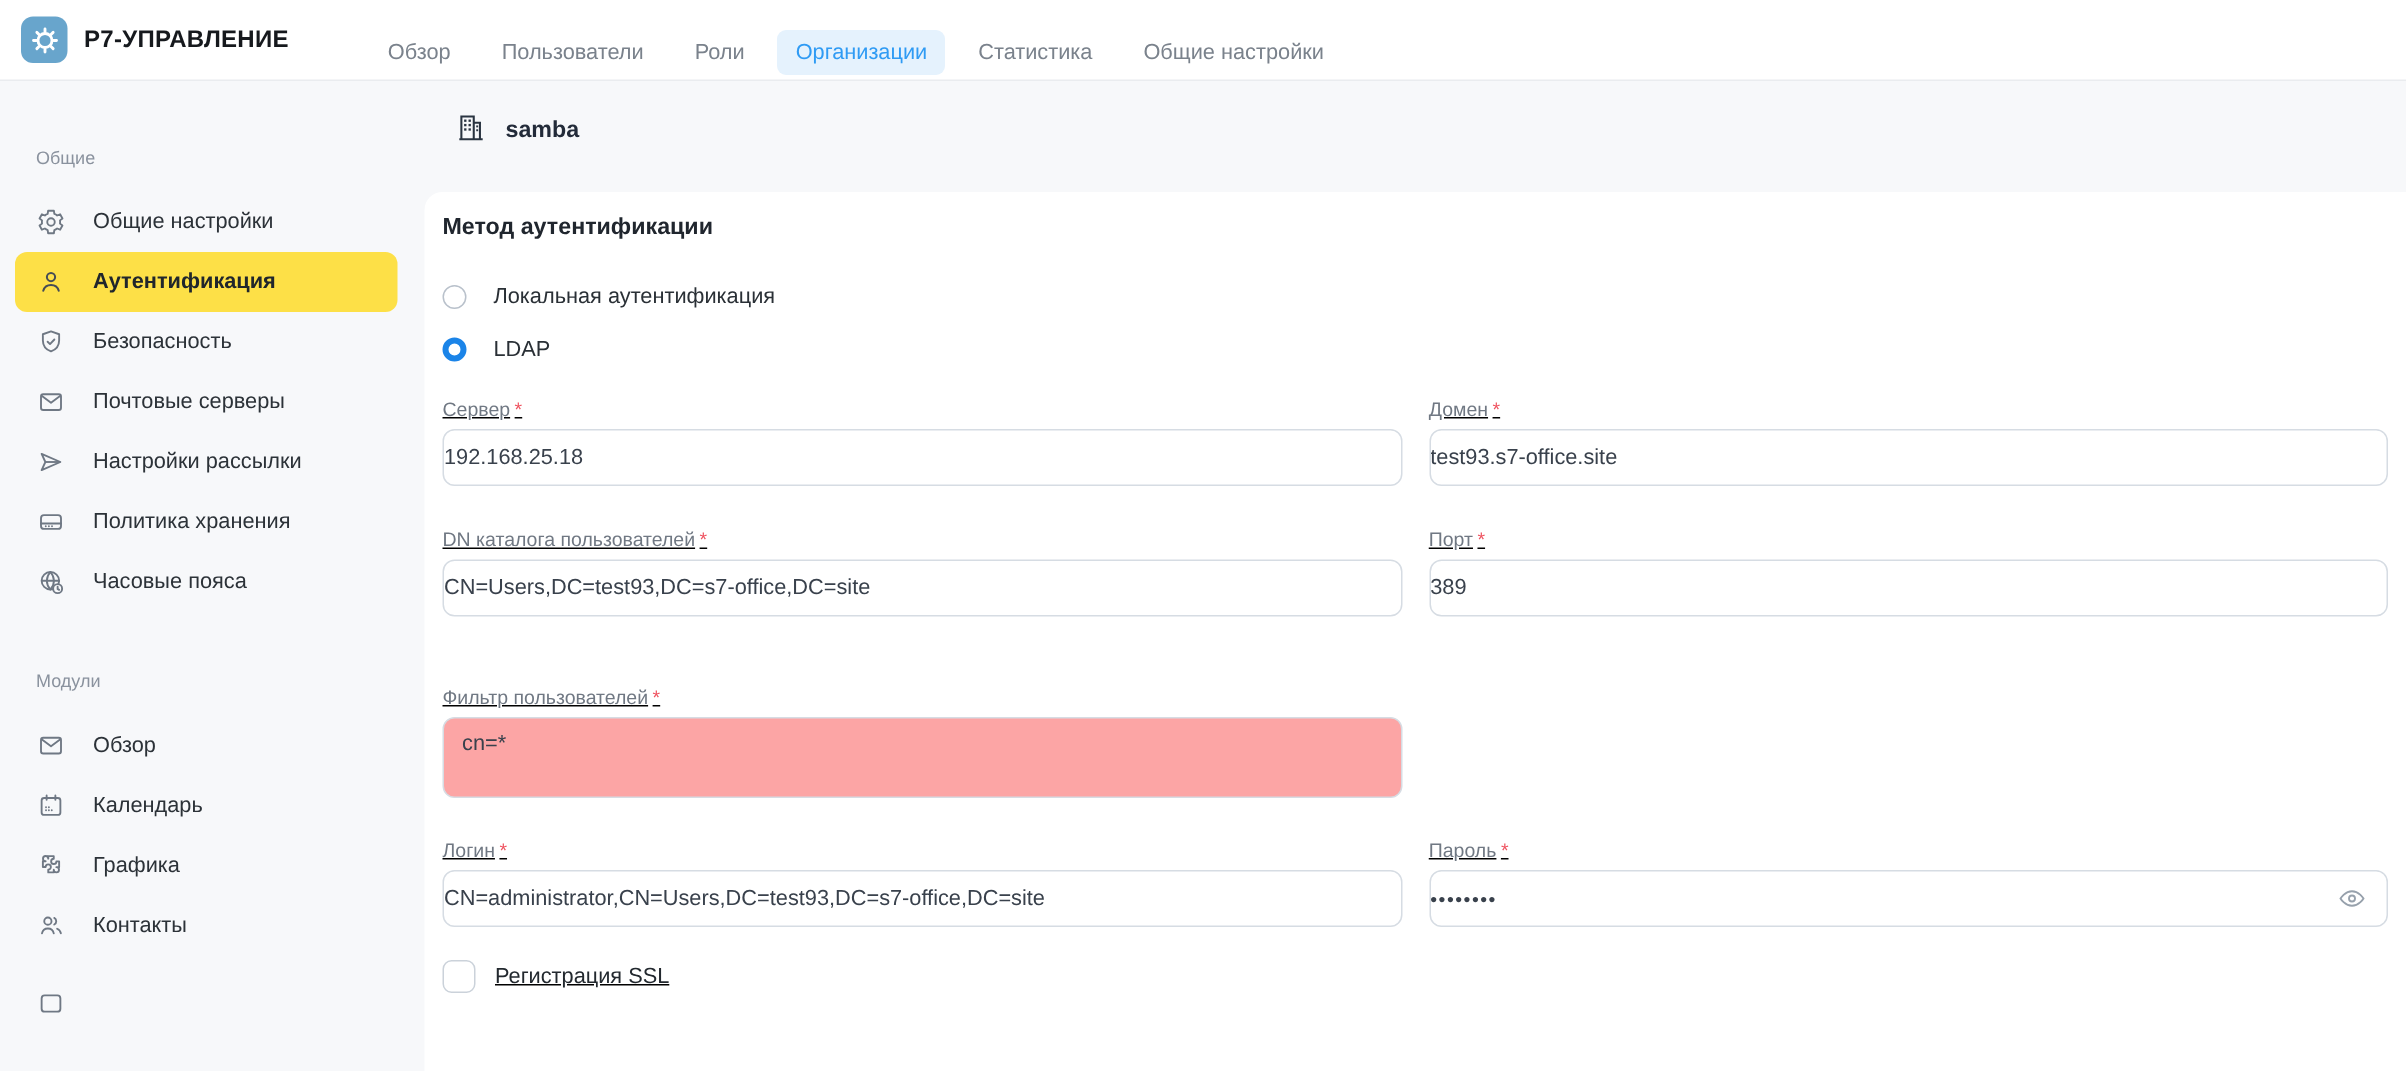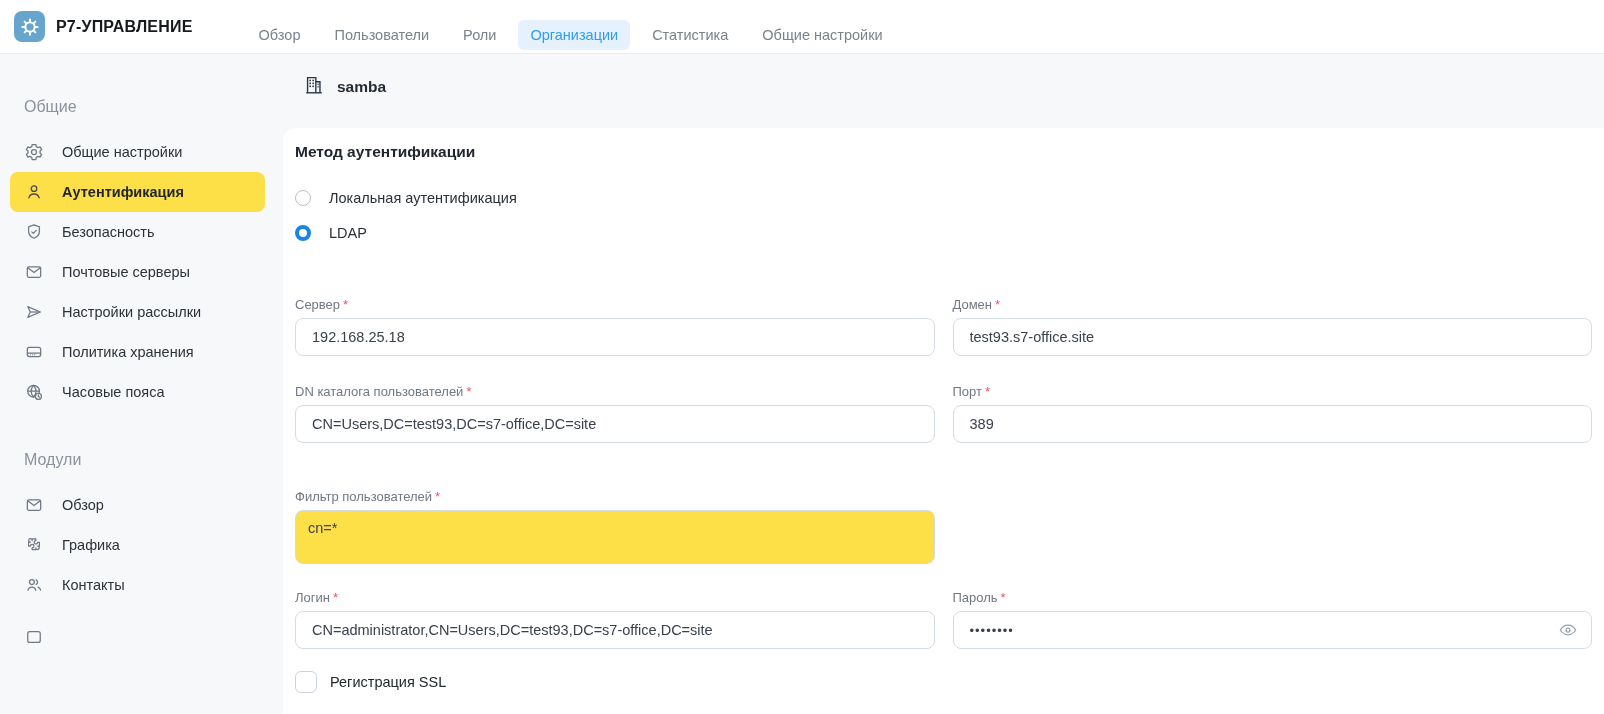--- a/index.html
+++ b/index.html
@@ -12,21 +12,21 @@
   .brand { font-weight:bold; font-size:16px; color:#16191D; margin-left:11px; letter-spacing:.2px; white-space:nowrap; }
   .nav { display:flex; gap:10px; margin-left:54px; align-items:flex-end; }
   .nav-tab { font-size:14.5px; color:#7A828C; padding:7px 12px; border-radius:6px; cursor:pointer; white-space:nowrap; }
   .nav-tab.active { background:#E5F2FD; color:#2F9BF4;margin-top:17px; }
 
   
   .layout { display:flex; height:660px; }
 
   
   .sidebar { width:275px; flex-shrink:0; overflow:hidden; }
-  .side-section-title { font-size:16px; color:#8A929E; margin:44px 0 16px 24px; }
+  .side-section-title { font-size:12px; color:#8A929E; margin:44px 0 16px 24px; }
   .side-section-title.modules { margin-top:39px; }
   .side-item { display:flex; align-items:center; height:40px; padding-left:14px; margin:0 10px; border-radius:8px; gap:18px; font-size:14.5px; color:#2C3238; cursor:pointer; }
   .side-item.active { background:#fde047; font-weight:bold; color:#20262C; }
   .side-item.partial { margin-top:12px; }
   .icn { display:flex; align-items:center; justify-content:center; width:20px; height:20px; color:#6F7884; flex-shrink:0; }
   .side-item.active .icn { color:#454C55; }
   .icn svg { width:20px; height:20px; }
 
   
   .main { flex:1; position:relative; }
@@ -36,29 +36,29 @@
 
   .card { position:absolute; top:74px; left:8px; right:0; bottom:0; background:#fff; border-top-left-radius:12px; padding:15px 12px 0; }
   .card-title { font-size:15.5px; font-weight:bold; color:#20262E; }
 
   .radio-row { display:flex; align-items:center; gap:18px; margin-top:19px; }
   .radio-row.first { margin-top:29px; }
   .radio { width:16px; height:16px; border-radius:50%; border:1.5px solid #B9C1CB; background:#fff; flex-shrink:0; cursor:pointer; }
   .radio.selected { border:4.5px solid #1B84E8; }
   .radio-label { font-size:14.5px; color:#2A3036; }
 
-  .form { margin-top:56px; }
+  .form { margin-top:24px;text-decoration:underline; }
   .grid2 { display:grid; grid-template-columns:1fr 1fr; column-gap:18px; }
   .row2 { margin-top:28px; }
   .row3 { margin-top:46px; }
   .row4 { margin-top:22px; }
   .f-label { font-size:13px; color:#707883; margin-bottom:6px; display:flex; gap:3px; }
   .req { color:#EF5360; }
-  .tinput { width:100%; height:38px; border:1px solid #D6DCE3; border-radius:8px; padding:0 16px; font-size:14.5px; color:#39414C; font-family:inherit; outline:none; background:#fff; }
-  .tarea { width:100%; height:54px; border:1px solid #D6DCE3; border-radius:8px; padding:9px 12px; font-size:14.5px; color:#39414C; font-family:inherit; outline:none; background:#fde047; resize:none; }
+  .tinput { width:100%; height:38px; border:1px solid #D6DCE3; border-radius:8px; padding:0 0; font-size:14.5px; color:#39414C; font-family:inherit; outline:none; background:#fff; }
+  .tarea { width:100%; height:54px; border:1px solid #D6DCE3; border-radius:8px; padding:9px 12px; font-size:14.5px; color:#39414C; font-family:inherit; outline:none; background:#fca5a5; resize:none; }
   .pw-wrap { position:relative; }
   .pw-wrap .tinput { padding-right:42px; font-size:13px; letter-spacing:1px; }
   .eye { position:absolute; right:14px; top:50%; transform:translateY(-50%); color:#97A1AC; display:flex; cursor:pointer; }
   .eye svg { width:20px; height:20px; }
 
   .ssl-row { display:flex; align-items:center; gap:13px; margin-top:22px; }
   .checkbox { width:22px; height:22px; border:1.5px solid #CBD2DA; border-radius:6px; background:#fff; flex-shrink:0; cursor:pointer; }
   .ssl-label { font-size:14.5px; color:#23292F; }
 </style>
 </head>
@@ -169,20 +169,30 @@
     <div class="side-item">
       <span class="icn">
         <svg viewBox="0 0 24 24" fill="none" stroke="currentColor" stroke-width="1.5" stroke-linejoin="round">
           <rect x="4" y="5.8" width="16" height="12.6" rx="1.8"></rect>
           <path d="M4.5 7l7.5 5.6L19.5 7"></path>
         </svg>
       </span>
       <span>Обзор</span>
     </div>
 
+    <div class="side-item">
+      <span class="icn">
+        <svg viewBox="0 0 24 24" fill="none" stroke="currentColor" stroke-width="1.5" stroke-linecap="round">
+          <rect x="4.5" y="6" width="15" height="13.5" rx="2"></rect>
+          <path d="M8.5 4v3.4M15.5 4v3.4"></path>
+          <path d="M8 15.8h.01M10.3 15.8h.01M12.6 15.8h.01M8 13.4h.01M10.3 13.4h.01"></path>
+        </svg>
+      </span>
+      <span>Календарь</span>
+    </div>
 
     <div class="side-item">
       <span class="icn">
         <svg viewBox="0 0 24 24" fill="none" stroke="currentColor" stroke-width="1.5" stroke-linejoin="round">
           <path d="M9.8 4.5h4.4v2.1a2.1 2.1 0 1 0 2.1 2.1h2.2v4.6h-2.2a2.1 2.1 0 1 1-2.1 2.1v2.1H9.8v-2.2a2.1 2.1 0 1 0-2.1-2.1H5.5V8.6h2.2a2.1 2.1 0 1 1 2.1-2.1z"></path>
         </svg>
       </span>
       <span>Графика</span>
     </div>
 

